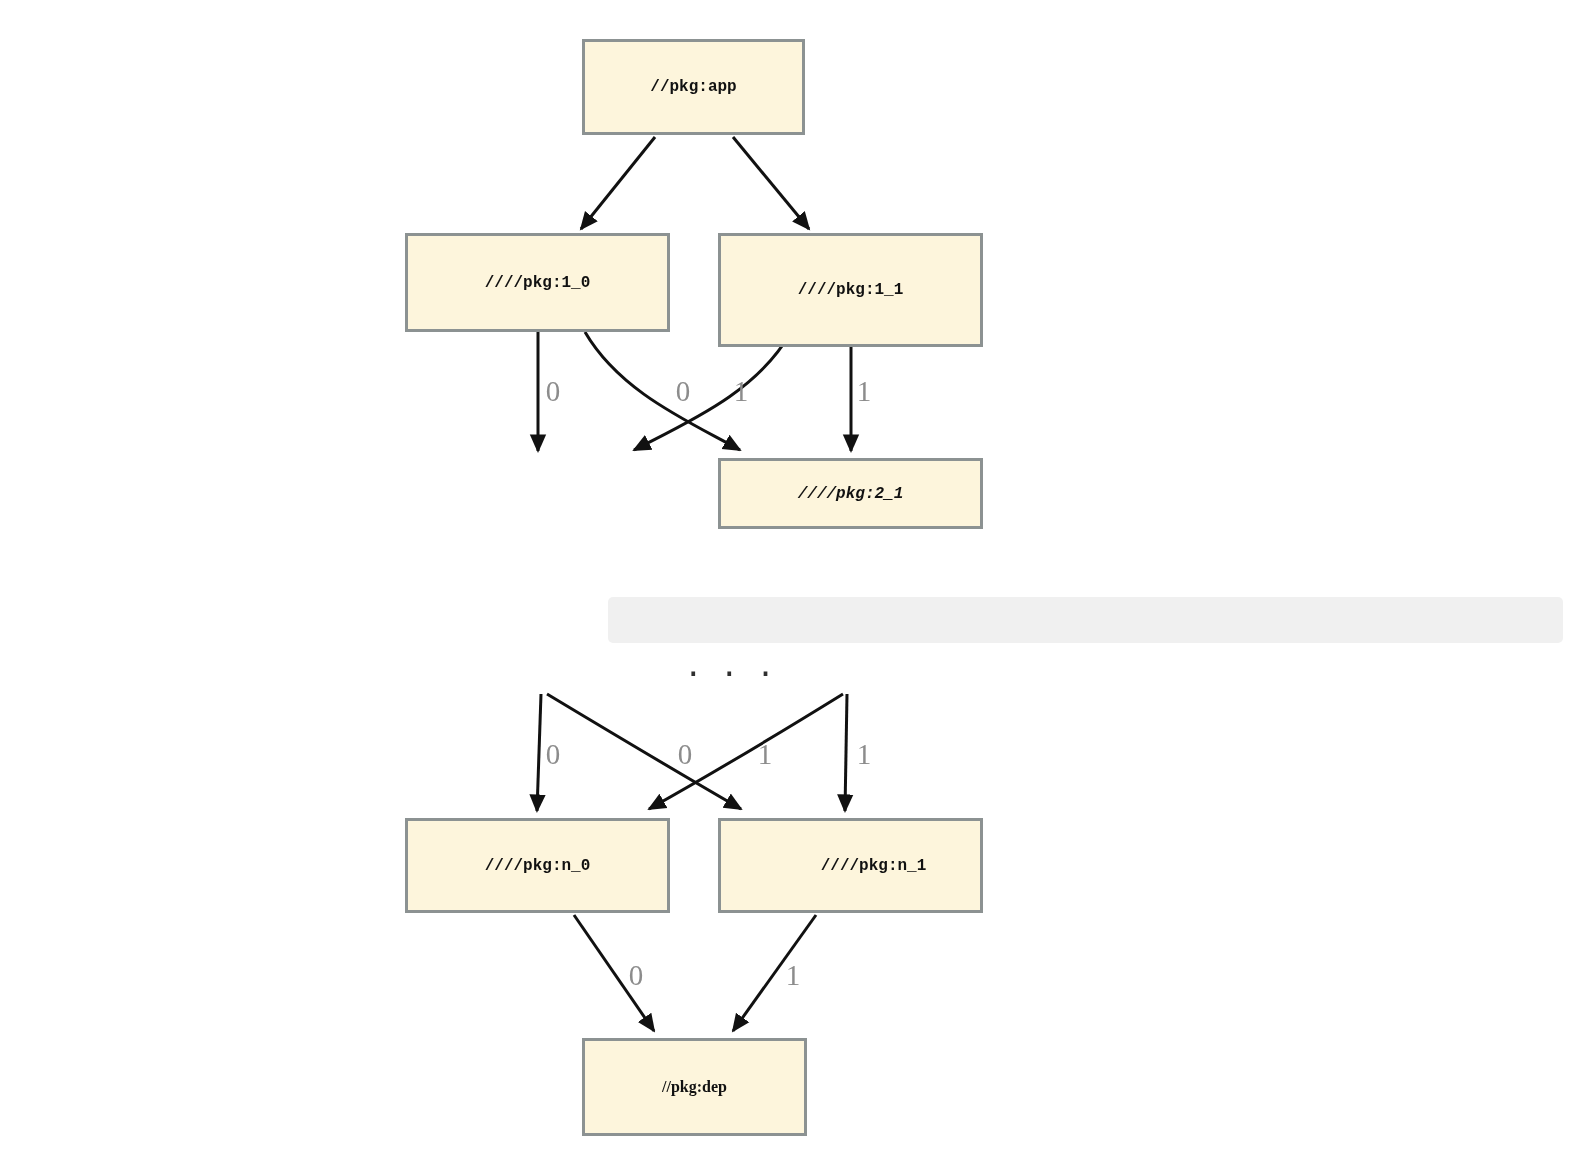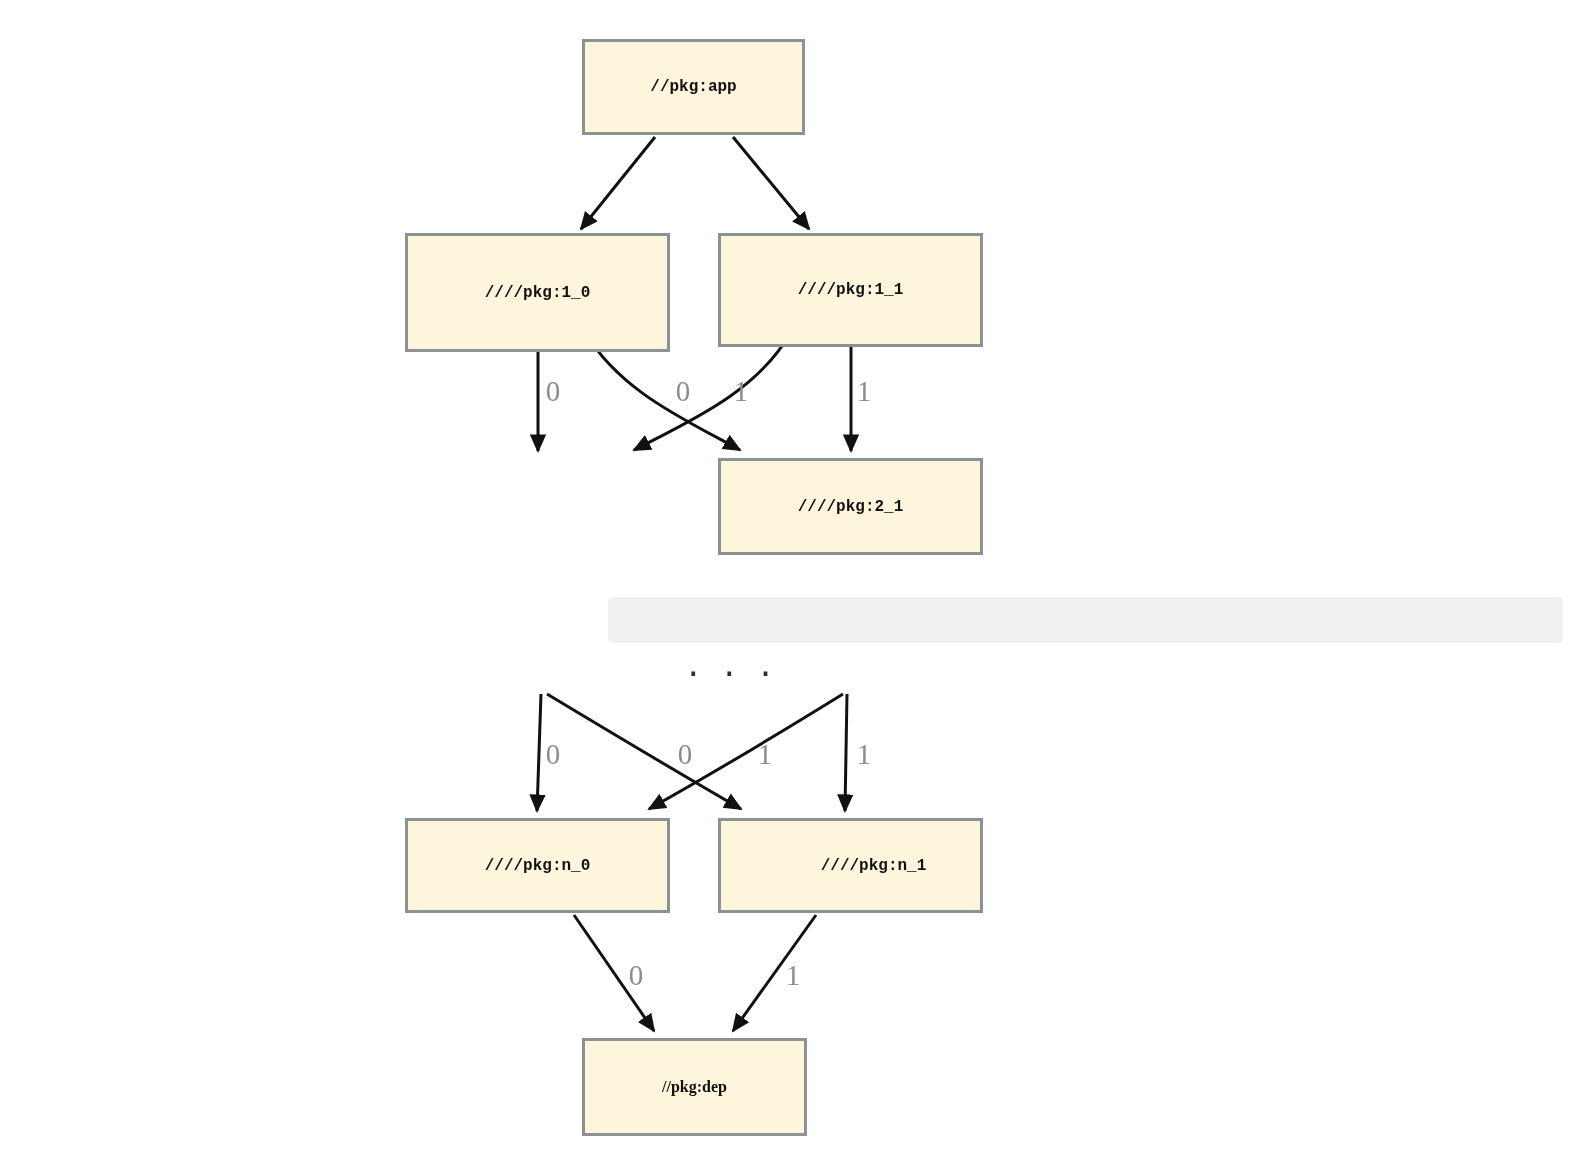--- a/index.html
+++ b/index.html
@@ -93,26 +93,26 @@
     <text class="edge-label" x="685" y="764">0</text>
     <text class="edge-label" x="765" y="764">1</text>
     <text class="edge-label" x="864" y="764">1</text>
 
     <text class="edge-label" x="636" y="985">0</text>
     <text class="edge-label" x="793" y="985">1</text>
   </svg>
 
   <div class="node" style="left:582px; top:39px; width:223px; height:96px;">//pkg:app</div>
 
-  <div class="node" style="left:405px; top:233px; width:265px; height:119px;">////pkg:1_0</div>
+  <div class="node" style="left:405px; top:233px; width:265px; height:99px;">////pkg:1_0</div>
 
   <div class="node" style="left:718px; top:233px; width:265px; height:114px;">////pkg:1_1</div>
 
 
-  <div class="node" style="left:718px; top:458px; width:265px; height:97px;">////pkg:2_1</div>
+  <div class="node" style="left:718px; top:458px; width:265px; height:71px;font-style:italic;">////pkg:2_1</div>
 
   <div class="ellipsis-band">
     <span>. . .</span>
   </div>
 
   <div class="node" style="left:405px; top:818px; width:265px; height:95px;">////pkg:n_0</div>
 
   <div class="node" style="left:718px; top:818px; width:265px; height:95px;padding-left:46px;">////pkg:n_1</div>
 
   <div class="node" style="left:582px; top:1038px; width:225px; height:98px;font-family:Liberation Serif, serif;">//pkg:dep</div>

